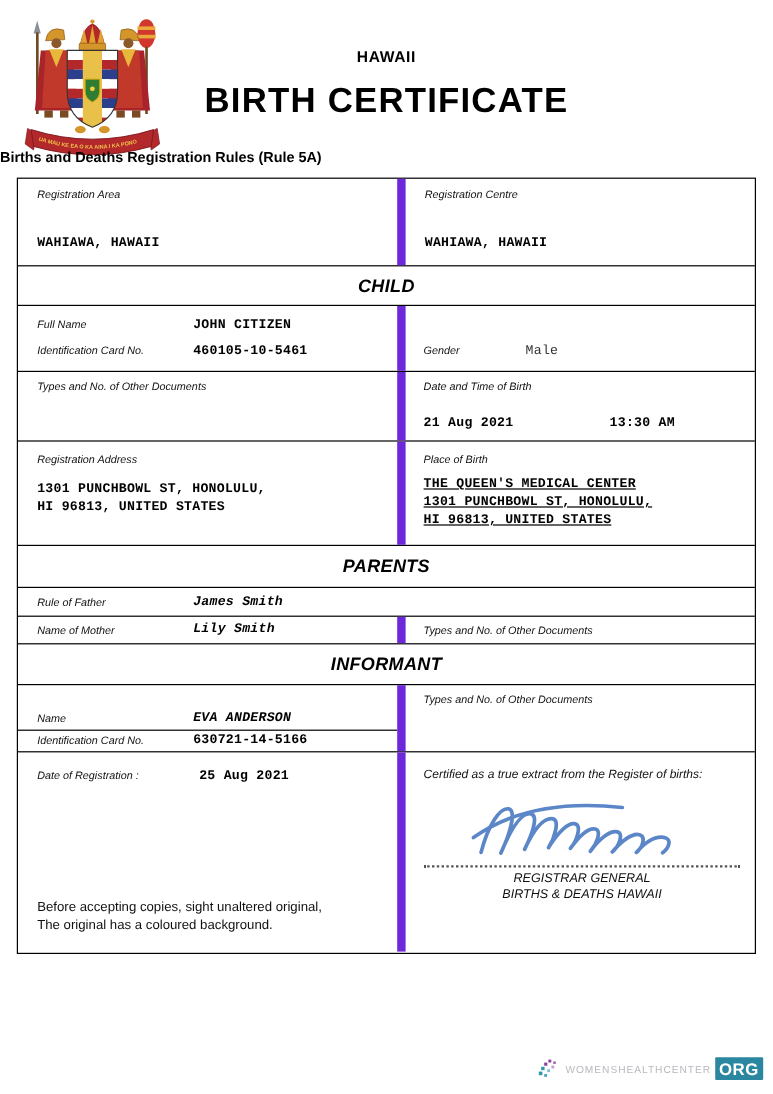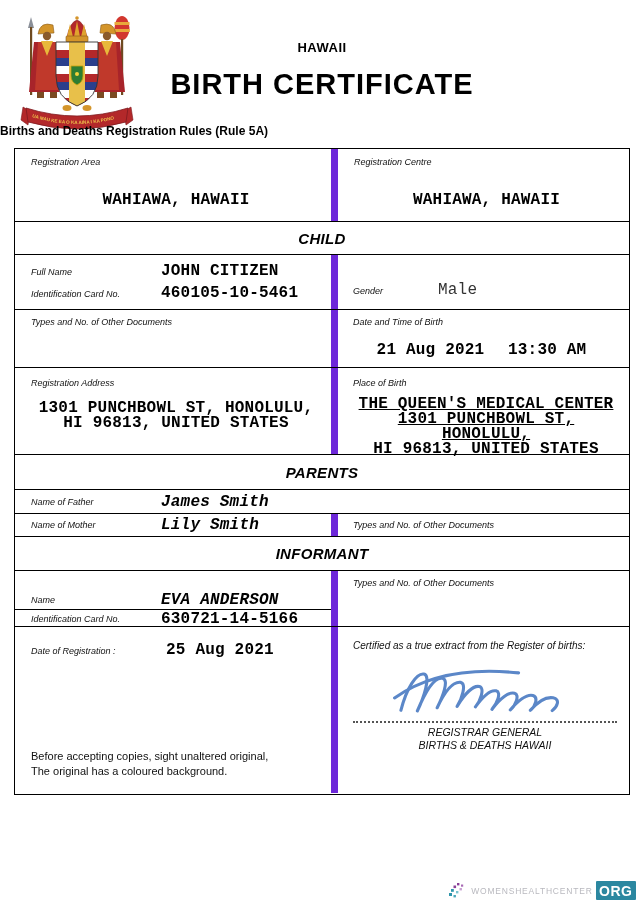--- a/index.html
+++ b/index.html
@@ -18,22 +18,22 @@
     font-weight:bold; font-size:12px; }
   
   .cert-table { position:absolute; left:14px; top:148px; width:616px; height:647px;
     border:1.5px solid #000; display:flex; flex-direction:column; }
   .row { display:flex; border-bottom:1px solid #000; }
   .row:last-child { border-bottom:none; }
   .cell-l { width:316px; }
   .cell-r { flex:1; border-left:7px solid #6d28d9; }
   .cell-full { width:100%; }
   .lbl { font-style:italic; font-size:9px; color:#111; }
-  .val { font-family:"Liberation Mono", monospace; font-weight:bold; font-size:16px;
-    letter-spacing:0.2px; color:#000;text-align:center; }
+  .val { font-family:"Liberation Mono", monospace; font-weight:bold; font-size:11px;
+    letter-spacing:0.2px; color:#000; }
   .val-italic { font-style:italic; }
   .val-plain { font-weight:normal; color:#333; }
   .section-hd { display:flex; align-items:center; justify-content:center;
     font-weight:bold; font-style:italic; font-size:15px; letter-spacing:0.3px; }
   .kv { display:flex; align-items:baseline; }
   .kv .lbl { flex:0 0 130px; }
   .kv-r .lbl { flex:0 0 85px; }
   .addr-line { line-height:15px; }
   
   .r1 { height:73px; }
@@ -230,21 +230,21 @@
         </div>
       </div>
     </div>
 
     <div class="row r6">
       <div class="cell-full section-hd">PARENTS</div>
     </div>
 
     <div class="row r7">
       <div class="cell-full">
-        <span class="lbl" style="flex:0 0 130px">Name of Father</span>
+        <span class="lbl" style="flex:0 0 130px">Rule of Father</span>
         <span class="val val-italic">James Smith</span>
       </div>
     </div>
 
     <div class="row r8">
       <div class="cell-l">
         <span class="lbl" style="flex:0 0 130px">Name of Mother</span>
         <span class="val val-italic">Lily Smith</span>
       </div>
       <div class="cell-r">

